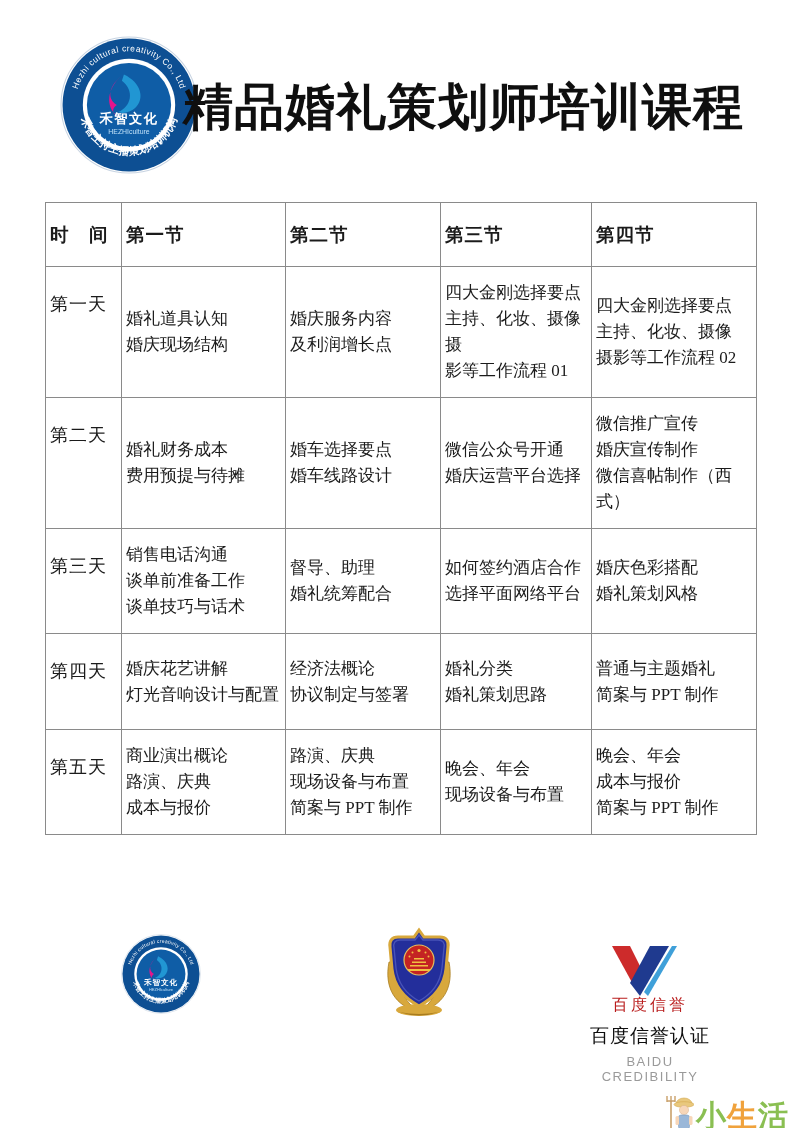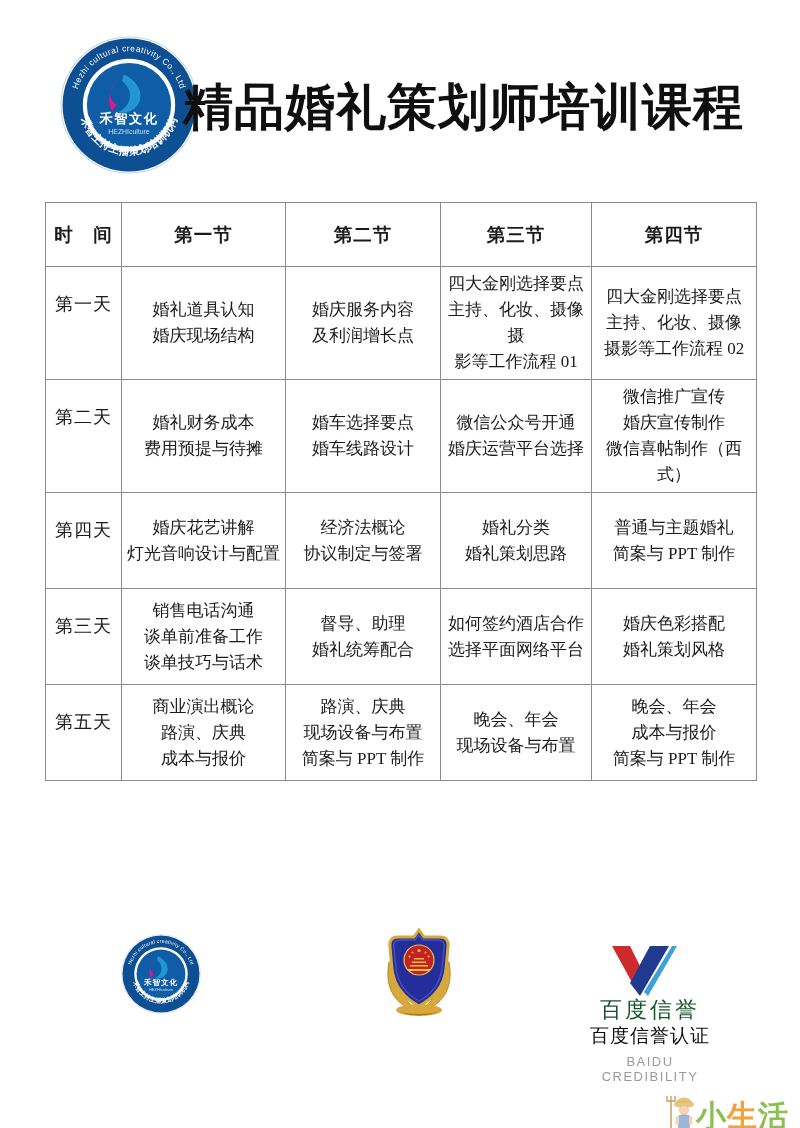--- a/index.html
+++ b/index.html
@@ -13,34 +13,34 @@
   .hz-logo svg{width:100%;height:100%;display:block;}
   .arc-en{fill:#ffffff;font-size:8.4px;font-family:"Liberation Sans",sans-serif;letter-spacing:.5px;}
   .arc-cn{fill:#ffffff;font-size:10.5px;font-weight:bold;font-family:"Liberation Serif",serif;}
   .logo-cn{fill:#ffffff;font-size:13px;font-weight:bold;text-anchor:middle;letter-spacing:1.5px;}
   .logo-en{fill:#bfe0f8;font-size:6.8px;text-anchor:middle;font-family:"Liberation Sans",sans-serif;}
   .page-title{position:absolute;left:183px;top:78px;width:575px;font-size:50px;line-height:58px;
               font-weight:bold;letter-spacing:1px;color:#0f0f0f;white-space:nowrap;}
 
   
   .course-table{position:absolute;left:45px;top:202px;border-collapse:collapse;table-layout:fixed;width:711px;}
-  .course-table th,.course-table td{border:1px solid #8a8a8a;text-align:center;
-              white-space:pre-line;padding:4px 4px;box-sizing:border-box;}
+  .course-table th,.course-table td{border:1px solid #8a8a8a;text-align:left;
+              white-space:pre-line;padding:13px 4px;box-sizing:border-box;}
   .course-table th{height:64px;font-size:18.5px;font-weight:600;letter-spacing:1px;vertical-align:middle;}
   .course-table tr.data-row{height:96px;}
   .course-table td.day{vertical-align:top;padding-top:25px;font-size:18px;letter-spacing:1px;}
   .course-table td.cell{vertical-align:middle;font-size:17px;line-height:26px;}
 
   
   .footer-text{position:absolute;font-family:"Liberation Sans","DejaVu Sans",sans-serif;text-align:center;}
   .copyright{left:58px;top:1024px;width:212px;font-size:16.5px;color:#2e2e2e;}
   .police-record{left:318px;top:1021px;width:200px;font-size:18px;font-weight:bold;color:#0d0d0d;}
   .police-badge{position:absolute;left:381px;top:926px;width:76px;height:90px;}
   .baidu-logo{position:absolute;left:610px;top:944px;width:68px;height:54px;}
-  .baidu-name{left:594px;top:995px;width:112px;font-size:22px;color:#14532d;letter-spacing:3px;}
+  .baidu-name{left:594px;top:995px;width:112px;font-size:16px;color:#b91c1c;letter-spacing:3px;}
   .baidu-en{left:594px;top:1014px;width:112px;font-size:13px;color:#9a9a9a;letter-spacing:1.5px;margin-top:40px;}
   .baidu-cert{left:588px;top:1023px;width:124px;font-size:19px;font-weight:normal;color:#0d0d0d;letter-spacing:1px;}
 
   
   .watermark{position:absolute;left:660px;top:1058px;width:140px;height:64px;margin-top:32px;}
   .wm-farmer{position:absolute;left:6px;top:4px;width:28px;height:52px;}
   .wm-title{position:absolute;left:36px;top:6px;font-size:30px;font-weight:bold;
             font-family:"DejaVu Serif",serif;letter-spacing:1px;white-space:nowrap;}
   .wm-url{position:absolute;left:26px;top:46px;font-size:11.5px;
           font-family:"DejaVu Sans Mono",monospace;letter-spacing:.5px;}
@@ -104,41 +104,41 @@
 费用预提与待摊</td>
       <td class="cell">婚车选择要点
 婚车线路设计</td>
       <td class="cell">微信公众号开通
 婚庆运营平台选择</td>
       <td class="cell">微信推广宣传
 婚庆宣传制作
 微信喜帖制作（西式）</td>
     </tr>
     <tr class="data-row">
-      <td class="day">第四天</td>
-      <td class="cell">婚庆花艺讲解
-灯光音响设计与配置</td>
-      <td class="cell">经济法概论
-协议制定与签署</td>
-      <td class="cell">婚礼分类
-婚礼策划思路</td>
-      <td class="cell">普通与主题婚礼
-简案与 PPT 制作</td>
-    </tr>
-    <tr class="data-row">
       <td class="day">第三天</td>
       <td class="cell">销售电话沟通
 谈单前准备工作
 谈单技巧与话术</td>
       <td class="cell">督导、助理
 婚礼统筹配合</td>
       <td class="cell">如何签约酒店合作
 选择平面网络平台</td>
       <td class="cell">婚庆色彩搭配
 婚礼策划风格</td>
+    </tr>
+    <tr class="data-row">
+      <td class="day">第四天</td>
+      <td class="cell">婚庆花艺讲解
+灯光音响设计与配置</td>
+      <td class="cell">经济法概论
+协议制定与签署</td>
+      <td class="cell">婚礼分类
+婚礼策划思路</td>
+      <td class="cell">普通与主题婚礼
+简案与 PPT 制作</td>
     </tr>
     <tr class="data-row">
       <td class="day">第五天</td>
       <td class="cell">商业演出概论
 路演、庆典
 成本与报价</td>
       <td class="cell">路演、庆典
 现场设备与布置
 简案与 PPT 制作</td>
       <td class="cell">晚会、年会

